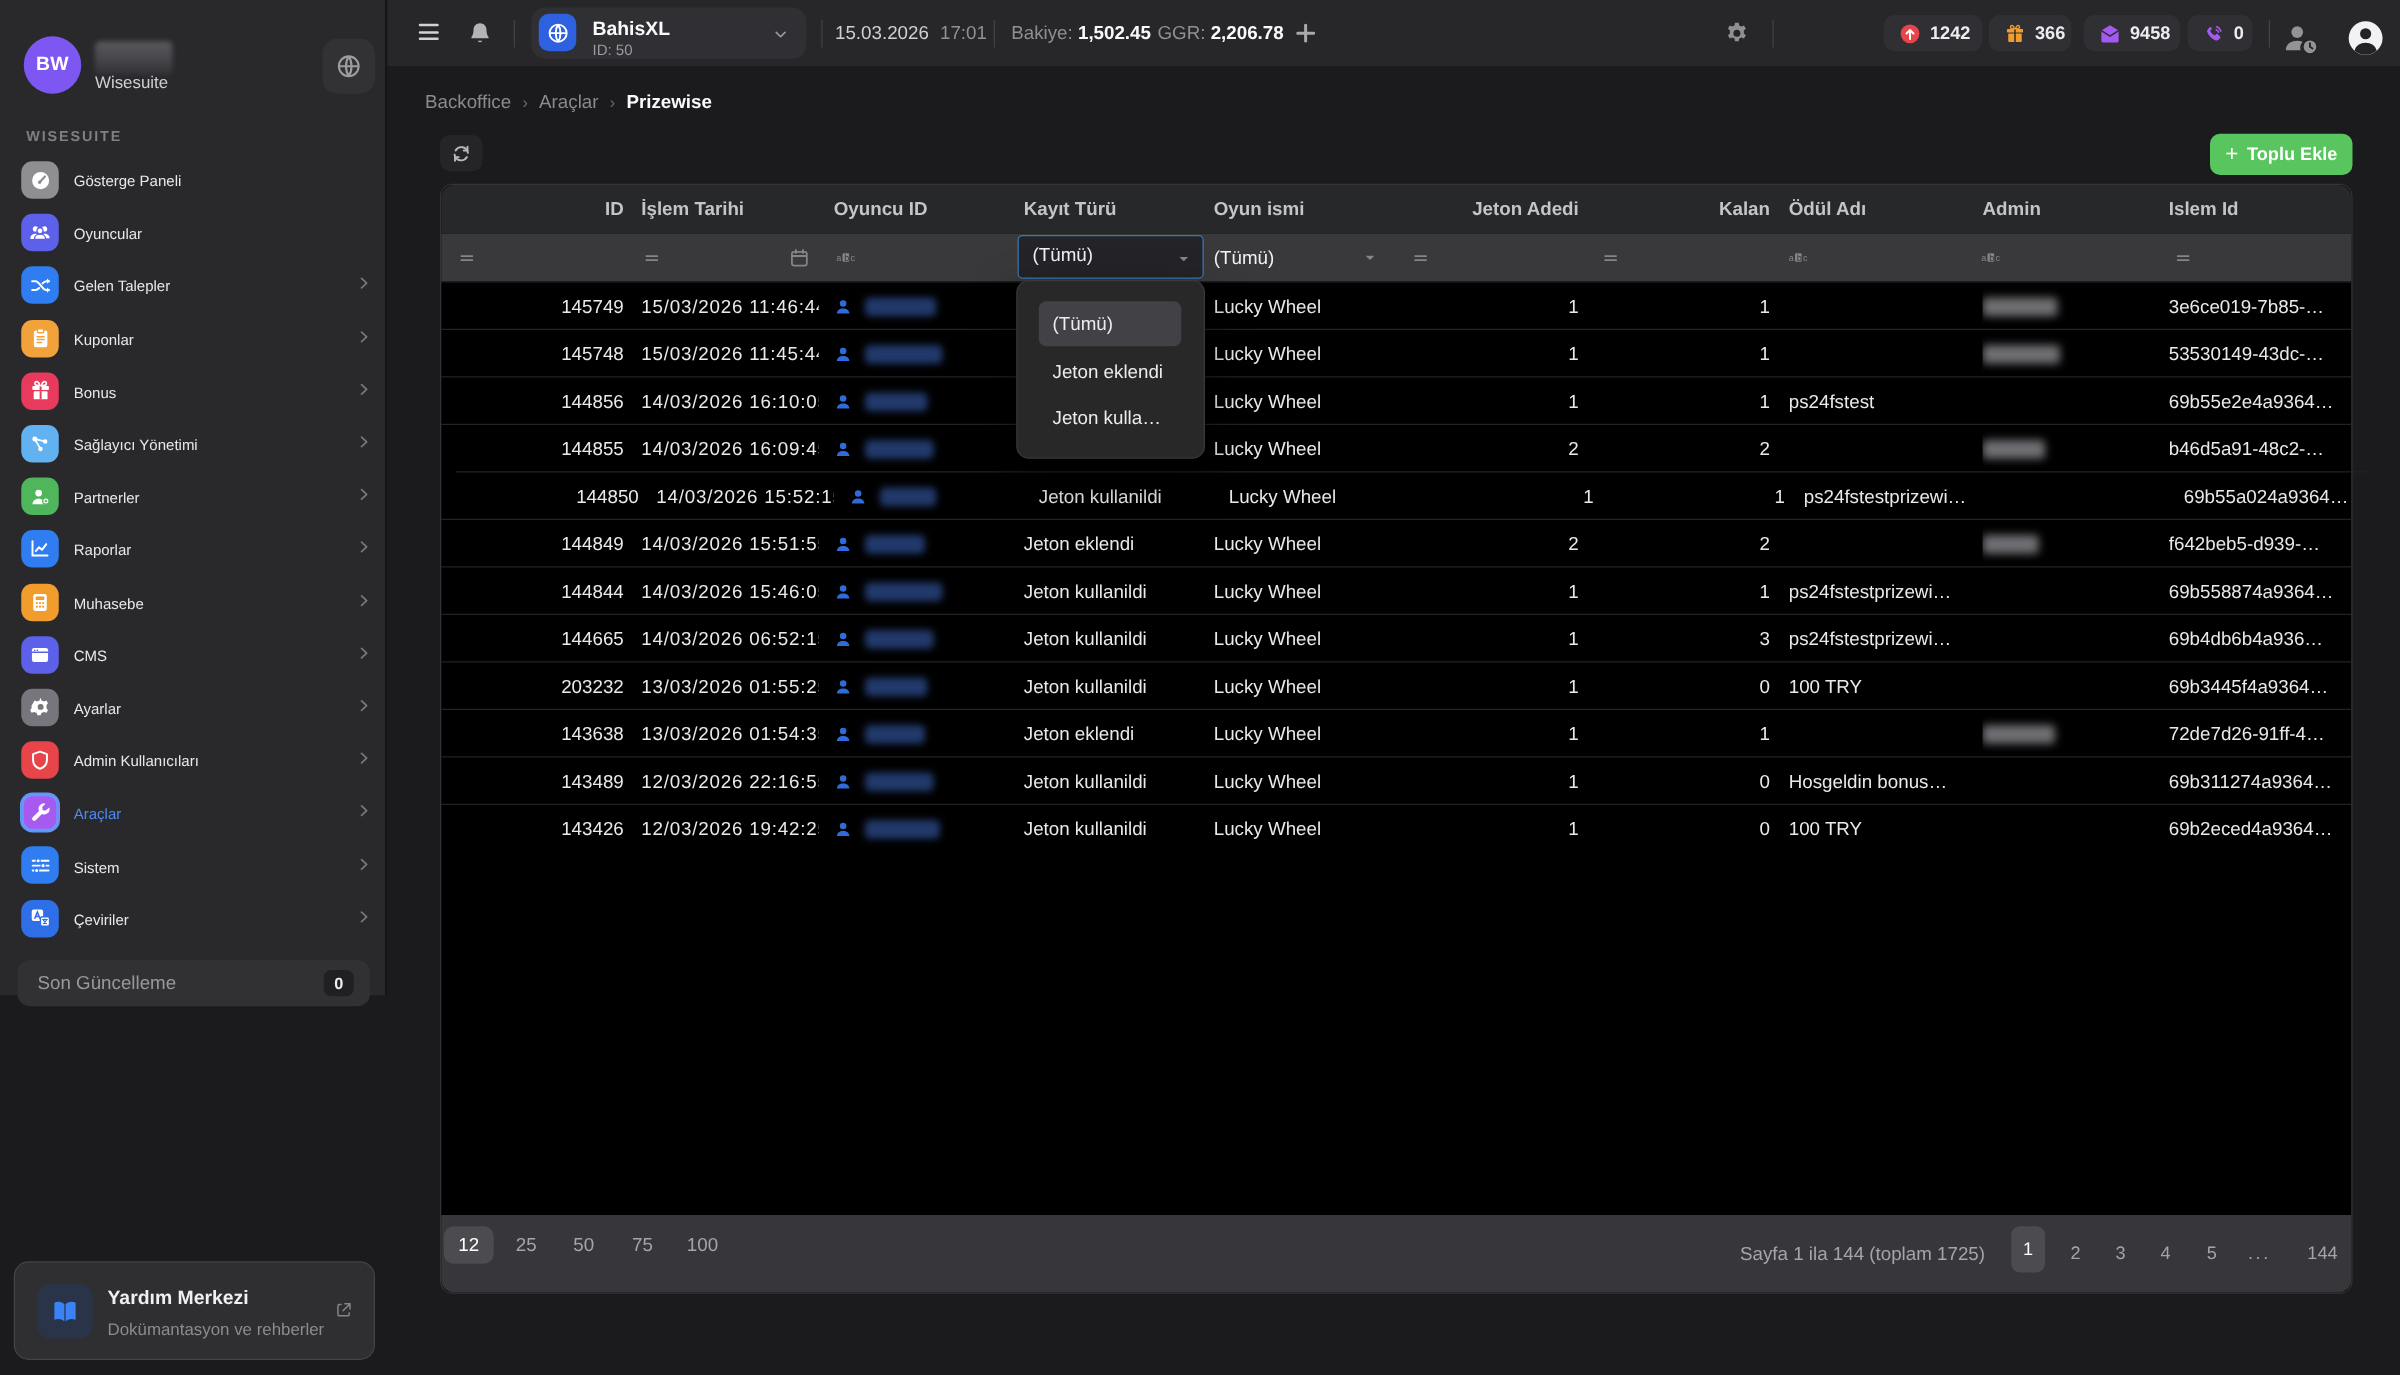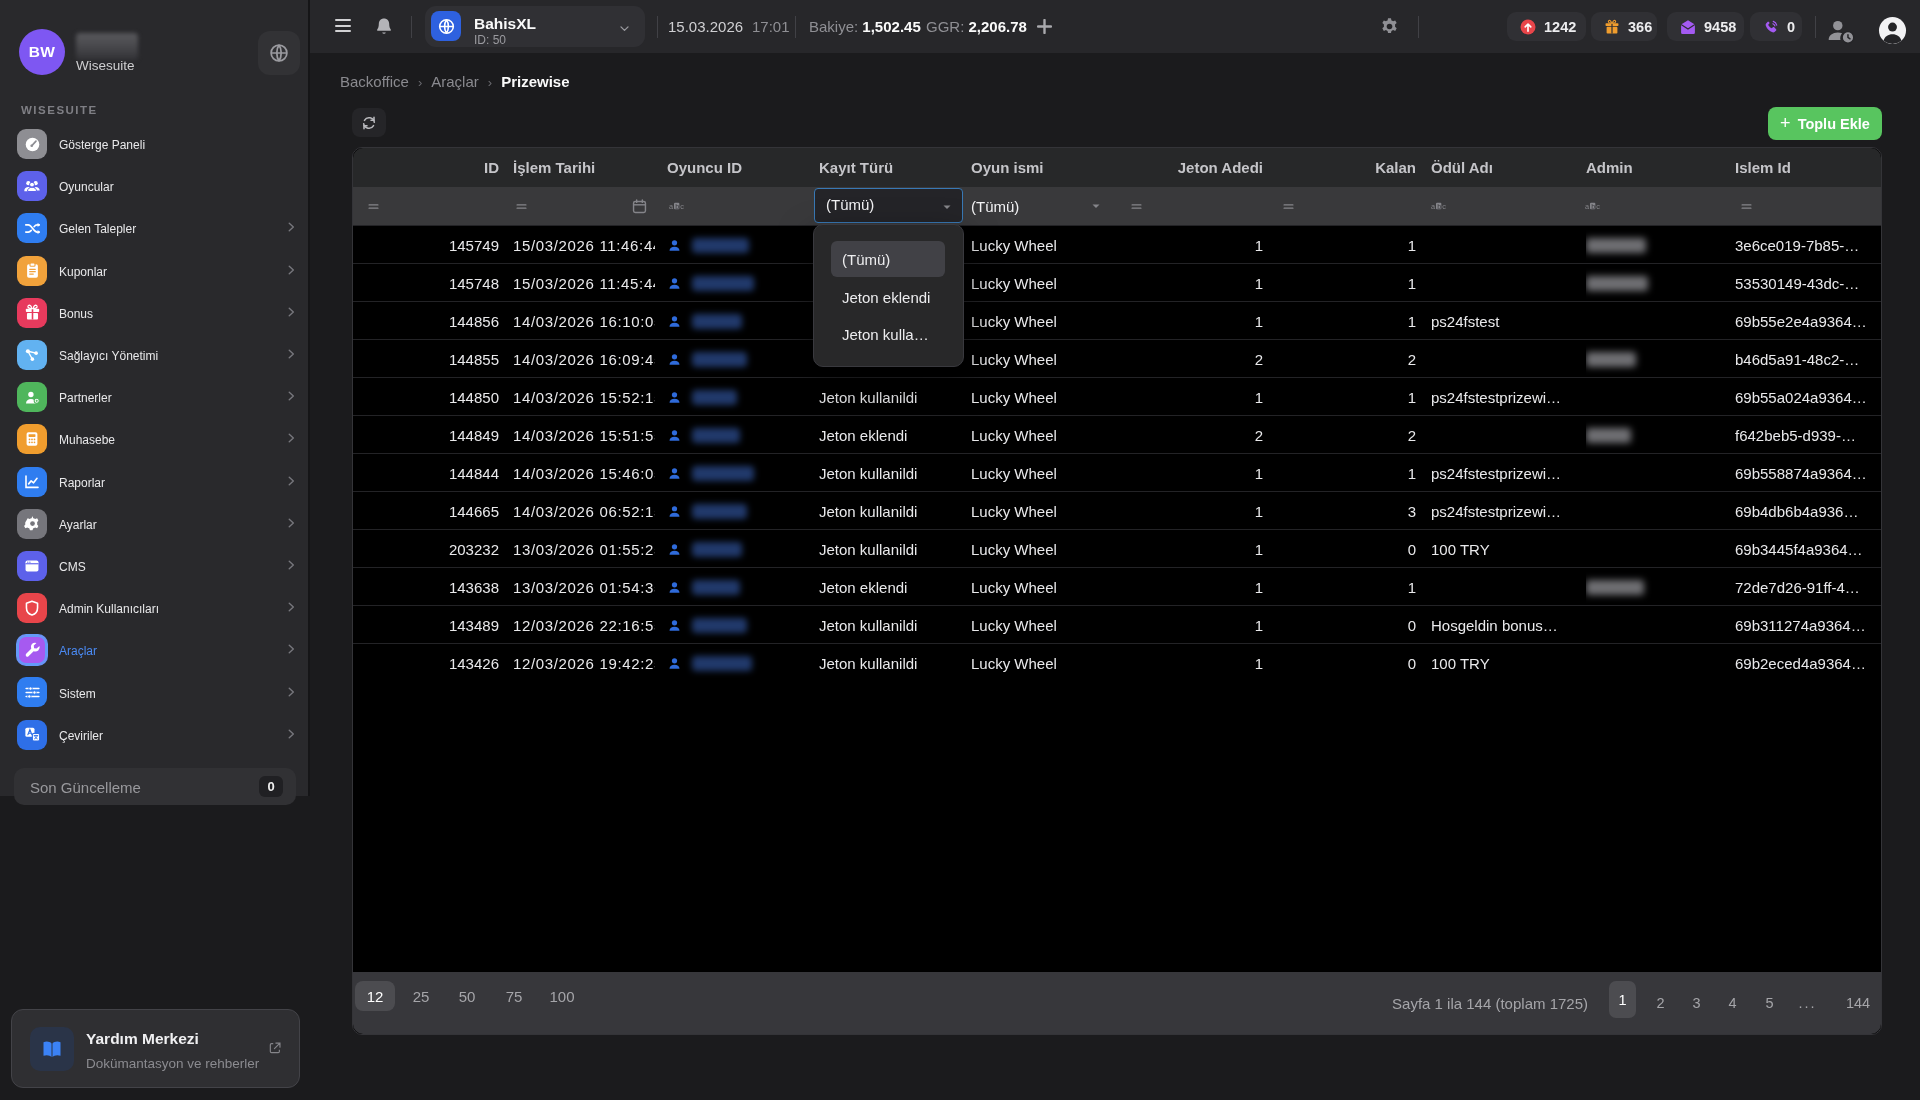--- a/index.html
+++ b/index.html
@@ -209,71 +209,71 @@
             <circle cx="17.3" cy="16.2" r="3.2" fill="#fff" stroke="#4fb65c" stroke-width="1.3"></circle>
             <path d="M16 16.2h2.7M17.3 14.8v2.7" stroke="#4fb65c" stroke-width="1.2"></path>
           </svg>
         </span>
         <span class="lb">Partnerler</span>
         <span class="ch"><svg width="14" height="14" viewBox="0 0 24 24">
             <path d="M9 5.5 16 12 9 18.5" fill="none" stroke="#77777d" stroke-width="2.4" stroke-linecap="round" stroke-linejoin="round"></path>
           </svg></span>
       </div>
 <div class="mi">
+        <span class="ic" style="background:#2f7df0;">
+          <svg width="18" height="18" viewBox="0 0 24 24">
+            <path d="M4 4v15.2h16" stroke="#fff" stroke-width="2.1" fill="none" stroke-linecap="round"></path>
+            <path d="M7.5 14.5l3.4-4 3.2 2.6 4.6-6" stroke="#fff" stroke-width="2.1" fill="none" stroke-linecap="round" stroke-linejoin="round"></path>
+          </svg>
+        </span>
+        <span class="lb">Raporlar</span>
+        <span class="ch"><svg width="14" height="14" viewBox="0 0 24 24">
+            <path d="M9 5.5 16 12 9 18.5" fill="none" stroke="#77777d" stroke-width="2.4" stroke-linecap="round" stroke-linejoin="round"></path>
+          </svg></span>
+      </div>
+<div class="mi">
         <span class="ic" style="background:#f09d2e;">
           <svg width="18" height="18" viewBox="0 0 24 24">
             <rect x="4.8" y="3" width="14.4" height="18" rx="2.4" fill="#fff"></rect>
             <rect x="7.4" y="5.6" width="9.2" height="3.6" rx="0.8" fill="#f09d2e"></rect>
             <circle cx="8.7" cy="12.6" r="1.15" fill="#f09d2e"></circle>
             <circle cx="12" cy="12.6" r="1.15" fill="#f09d2e"></circle>
             <circle cx="15.3" cy="12.6" r="1.15" fill="#f09d2e"></circle>
             <circle cx="8.7" cy="16.4" r="1.15" fill="#f09d2e"></circle>
             <circle cx="12" cy="16.4" r="1.15" fill="#f09d2e"></circle>
             <circle cx="15.3" cy="16.4" r="1.15" fill="#f09d2e"></circle>
           </svg>
         </span>
         <span class="lb">Muhasebe</span>
         <span class="ch"><svg width="14" height="14" viewBox="0 0 24 24">
             <path d="M9 5.5 16 12 9 18.5" fill="none" stroke="#77777d" stroke-width="2.4" stroke-linecap="round" stroke-linejoin="round"></path>
           </svg></span>
       </div>
 <div class="mi">
-        <span class="ic" style="background:#2f7df0;">
-          <svg width="18" height="18" viewBox="0 0 24 24">
-            <path d="M4 4v15.2h16" stroke="#fff" stroke-width="2.1" fill="none" stroke-linecap="round"></path>
-            <path d="M7.5 14.5l3.4-4 3.2 2.6 4.6-6" stroke="#fff" stroke-width="2.1" fill="none" stroke-linecap="round" stroke-linejoin="round"></path>
-          </svg>
-        </span>
-        <span class="lb">Raporlar</span>
-        <span class="ch"><svg width="14" height="14" viewBox="0 0 24 24">
-            <path d="M9 5.5 16 12 9 18.5" fill="none" stroke="#77777d" stroke-width="2.4" stroke-linecap="round" stroke-linejoin="round"></path>
-          </svg></span>
-      </div>
-<div class="mi">
-        <span class="ic" style="background:#76767c;">
-          <svg width="19" height="19" viewBox="0 0 24 24">
-            <path d="M12 2.8l1 2.6a7 7 0 0 1 2.4 1l2.6-1 1.6 2.8-1.6 2.2a7 7 0 0 1 0 2.8l1.6 2.2-1.6 2.8-2.6-1a7 7 0 0 1-2.4 1l-1 2.6h-3.2 3.2-3.2l-1-2.6a7 7 0 0 1-2.4-1l-2.6 1-1.6-2.8 1.6-2.2a7 7 0 0 1 0-2.8L4.2 8.2l1.6-2.8 2.6 1a7 7 0 0 1 2.4-1l1-2.6z" fill="#fff" transform="translate(0.2,0.2) scale(0.98)"></path>
-            <circle cx="12" cy="12" r="3" fill="#76767c"></circle>
-          </svg>
-        </span>
-        <span class="lb">Ayarlar</span>
-        <span class="ch"><svg width="14" height="14" viewBox="0 0 24 24">
-            <path d="M9 5.5 16 12 9 18.5" fill="none" stroke="#77777d" stroke-width="2.4" stroke-linecap="round" stroke-linejoin="round"></path>
-          </svg></span>
-      </div>
-<div class="mi">
         <span class="ic" style="background:#5d61ea;">
           <svg width="18" height="18" viewBox="0 0 24 24">
             <rect x="3.4" y="4.6" width="17.2" height="14.8" rx="2.4" fill="#fff"></rect>
             <path d="M3.4 9h17.2" stroke="#5d61ea" stroke-width="1.5"></path>
             <circle cx="6.4" cy="6.9" r=".9" fill="#5d61ea"></circle>
             <circle cx="9.2" cy="6.9" r=".9" fill="#5d61ea"></circle>
           </svg>
         </span>
         <span class="lb">CMS</span>
+        <span class="ch"><svg width="14" height="14" viewBox="0 0 24 24">
+            <path d="M9 5.5 16 12 9 18.5" fill="none" stroke="#77777d" stroke-width="2.4" stroke-linecap="round" stroke-linejoin="round"></path>
+          </svg></span>
+      </div>
+<div class="mi">
+        <span class="ic" style="background:#76767c;">
+          <svg width="19" height="19" viewBox="0 0 24 24">
+            <path d="M12 2.8l1 2.6a7 7 0 0 1 2.4 1l2.6-1 1.6 2.8-1.6 2.2a7 7 0 0 1 0 2.8l1.6 2.2-1.6 2.8-2.6-1a7 7 0 0 1-2.4 1l-1 2.6h-3.2 3.2-3.2l-1-2.6a7 7 0 0 1-2.4-1l-2.6 1-1.6-2.8 1.6-2.2a7 7 0 0 1 0-2.8L4.2 8.2l1.6-2.8 2.6 1a7 7 0 0 1 2.4-1l1-2.6z" fill="#fff" transform="translate(0.2,0.2) scale(0.98)"></path>
+            <circle cx="12" cy="12" r="3" fill="#76767c"></circle>
+          </svg>
+        </span>
+        <span class="lb">Ayarlar</span>
         <span class="ch"><svg width="14" height="14" viewBox="0 0 24 24">
             <path d="M9 5.5 16 12 9 18.5" fill="none" stroke="#77777d" stroke-width="2.4" stroke-linecap="round" stroke-linejoin="round"></path>
           </svg></span>
       </div>
 <div class="mi">
         <span class="ic" style="background:#e8454a;">
           <svg width="18" height="18" viewBox="0 0 24 24">
             <path d="M12 3l7.4 2.7v5.8c0 4.5-2.9 8.4-7.4 9.8-4.5-1.4-7.4-5.3-7.4-9.8V5.7z" fill="none" stroke="#fff" stroke-width="2.1" stroke-linejoin="round"></path>
           </svg>
         </span>
@@ -573,21 +573,21 @@
           <div class="cell" style="left:466px; width:150px;"></div>
           <div class="cell" style="left:618px; width:150px;">Lucky Wheel</div>
           <div class="cell num" style="left:800px; width:110px;">2</div>
           <div class="cell num" style="left:953px; width:110px;">2</div>
           <div class="cell" style="left:1078px; width:150px;"></div>
           <div class="cell" style="left:1233px; width:140px;">
             <span class="apill" style="width:50px;"></span>
           </div>
           <div class="cell" style="left:1382px; width:142px;">b46d5a91-48c2-…</div>
         </div>
-<div class="row" style="top:229px;">
+<div class="row" style="top:229px;margin-left:12px;">
           <div class="cell num" style="left:0; width:146px;">144850</div>
           <div class="cell" style="left:160px; width:142px; letter-spacing:.65px;">14/03/2026 15:52:15</div>
           <div class="cell" style="left:314px; width:150px;">
             <svg width="15" height="15" viewBox="0 0 24 24">
               <circle cx="12" cy="7.6" r="4.2" fill="#2f6bdb"></circle>
               <path d="M4 20.4c0-4 3.6-6.4 8-6.4s8 2.4 8 6.4z" fill="#2f6bdb"></path>
             </svg>
             <span class="ppill" style="width:45px;"></span>
           </div>
           <div class="cell" style="left:466px; width:150px;">Jeton kullanildi</div>

